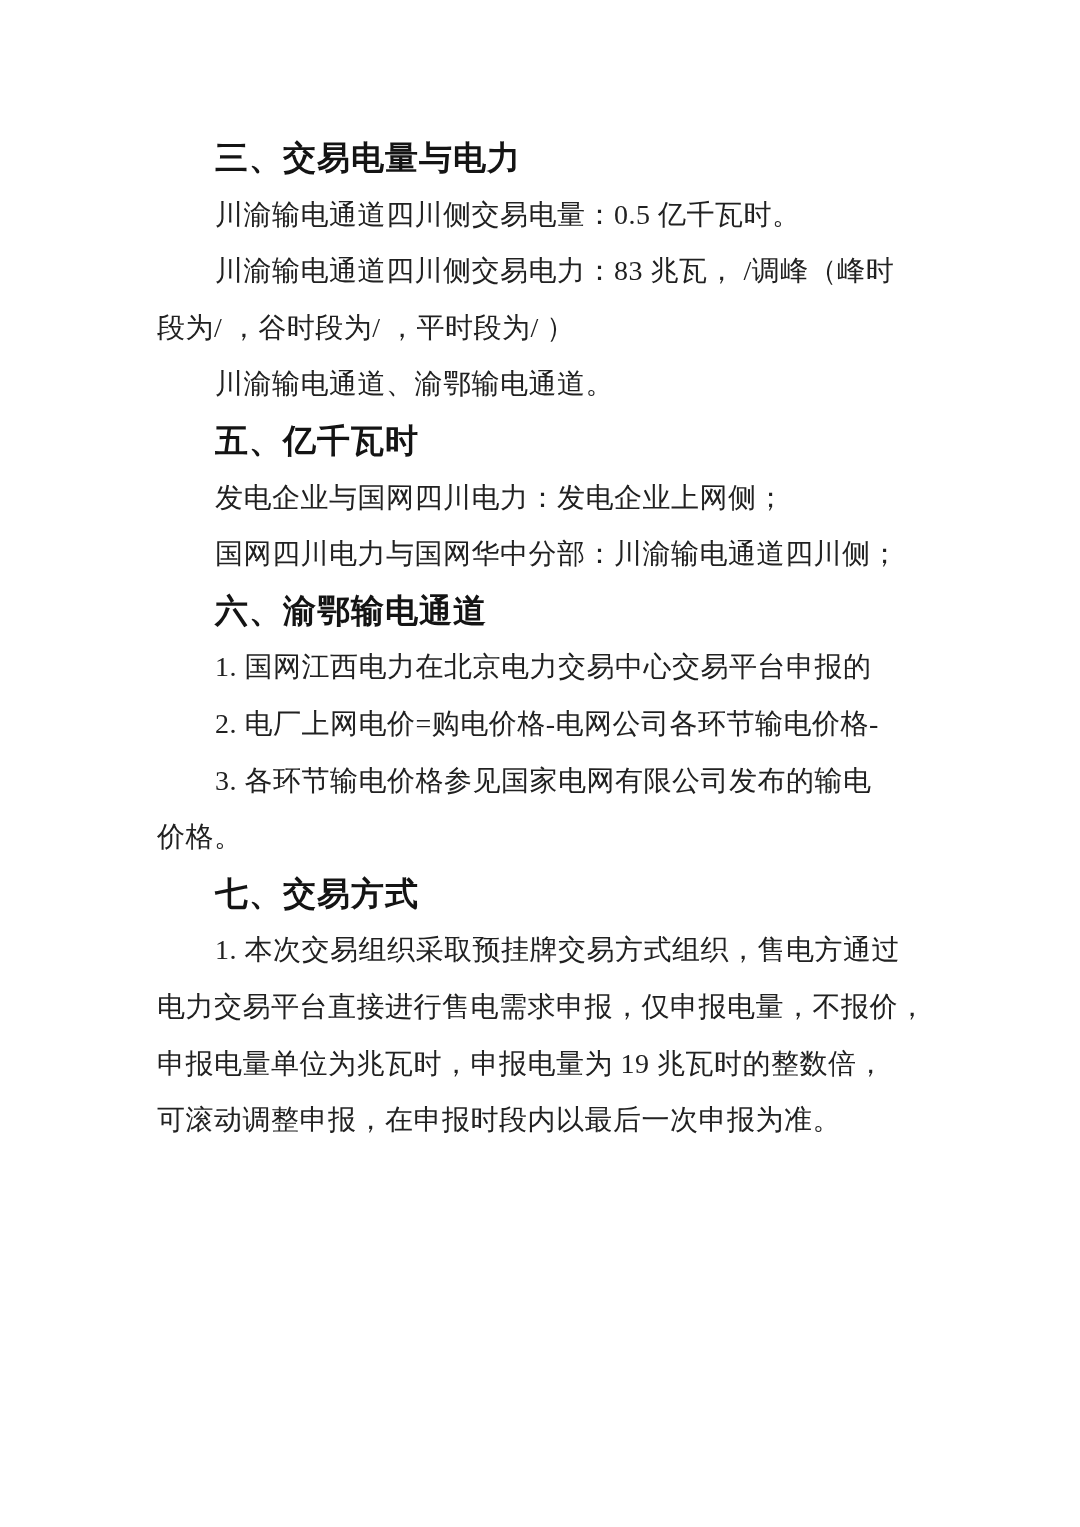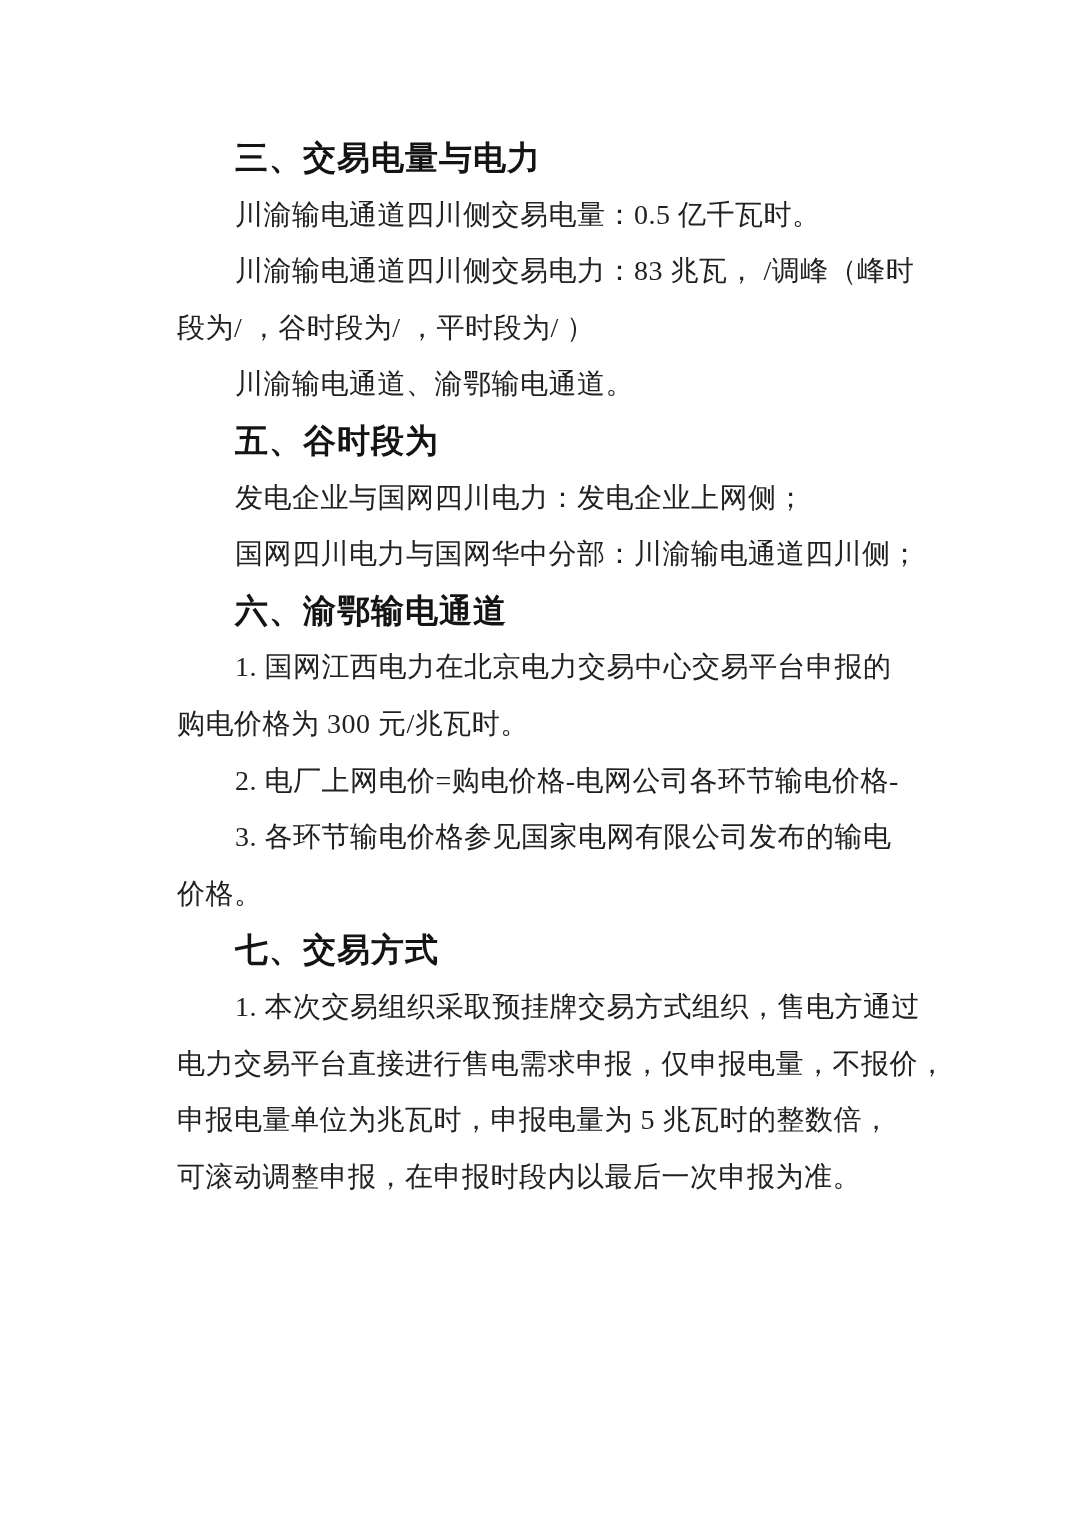--- a/index.html
+++ b/index.html
@@ -12,21 +12,21 @@
     width: 1080px;
     height: 1527px;
     margin: 0 auto;
     background: #ffffff;
     overflow: hidden;
     color: #212121;
   }
   .content {
     position: absolute;
     top: 130px;
-    left: 177px;
+    left: 157px;
     width: 790px;
   }
   .line {
     display: block;
     height: 56.6px;
     line-height: 56.6px;
     white-space: pre;
     overflow: visible;
   }
   .line.body {
@@ -49,28 +49,27 @@
 </head>
 <body>
 
 <div class="page">
   <div class="content" id="doc-content">
       <div class="line heading indent">三、交易电量与电力</div>
       <div class="line body indent">川渝输电通道四川侧交易电量：0.5 亿千瓦时。</div>
       <div class="line body indent">川渝输电通道四川侧交易电力：83 兆瓦， /调峰（峰时</div>
       <div class="line body">段为/ ，谷时段为/ ，平时段为/ ）</div>
       <div class="line body indent">川渝输电通道、渝鄂输电通道。</div>
-      <div class="line heading indent">五、谷时段为</div>
+      <div class="line heading indent">五、亿千瓦时</div>
       <div class="line body indent">发电企业与国网四川电力：发电企业上网侧；</div>
       <div class="line body indent">国网四川电力与国网华中分部：川渝输电通道四川侧；</div>
       <div class="line heading indent">六、渝鄂输电通道</div>
       <div class="line body indent">1. 国网江西电力在北京电力交易中心交易平台申报的</div>
-      <div class="line body">购电价格为 300 元/兆瓦时。</div>
       <div class="line body indent">2. 电厂上网电价=购电价格-电网公司各环节输电价格-</div>
       <div class="line body indent">3. 各环节输电价格参见国家电网有限公司发布的输电</div>
       <div class="line body">价格。</div>
       <div class="line heading indent">七、交易方式</div>
       <div class="line body indent">1. 本次交易组织采取预挂牌交易方式组织，售电方通过</div>
       <div class="line body">电力交易平台直接进行售电需求申报，仅申报电量，不报价，</div>
-      <div class="line body">申报电量单位为兆瓦时，申报电量为 5 兆瓦时的整数倍，</div>
+      <div class="line body">申报电量单位为兆瓦时，申报电量为 19 兆瓦时的整数倍，</div>
       <div class="line body">可滚动调整申报，在申报时段内以最后一次申报为准。</div>
     </div>
 </div>
 
 </body></html>

